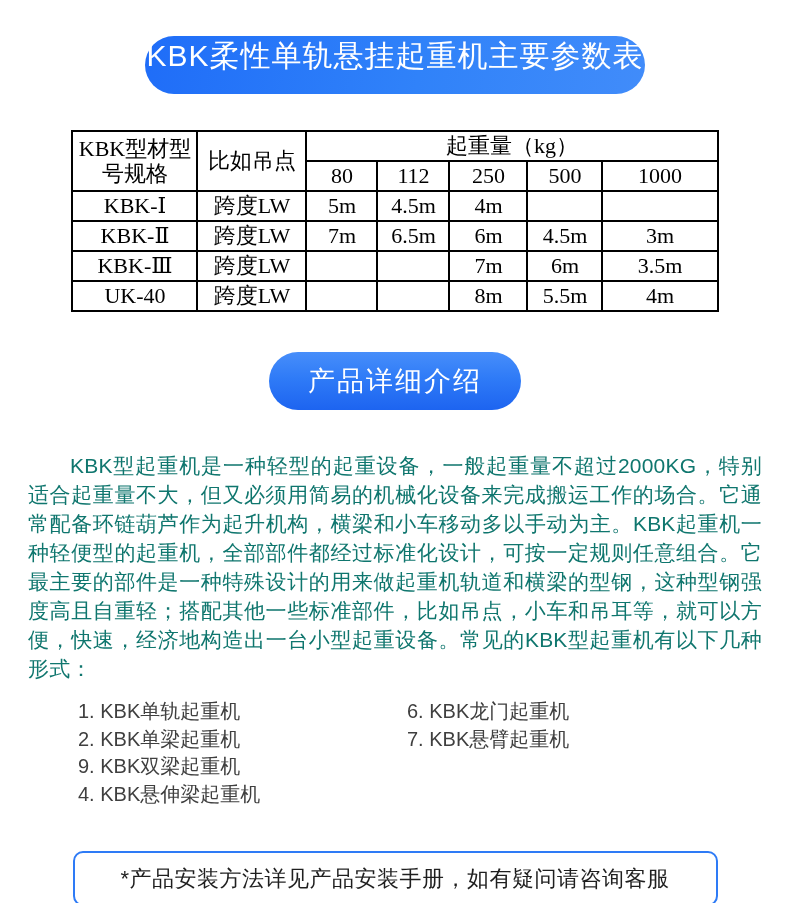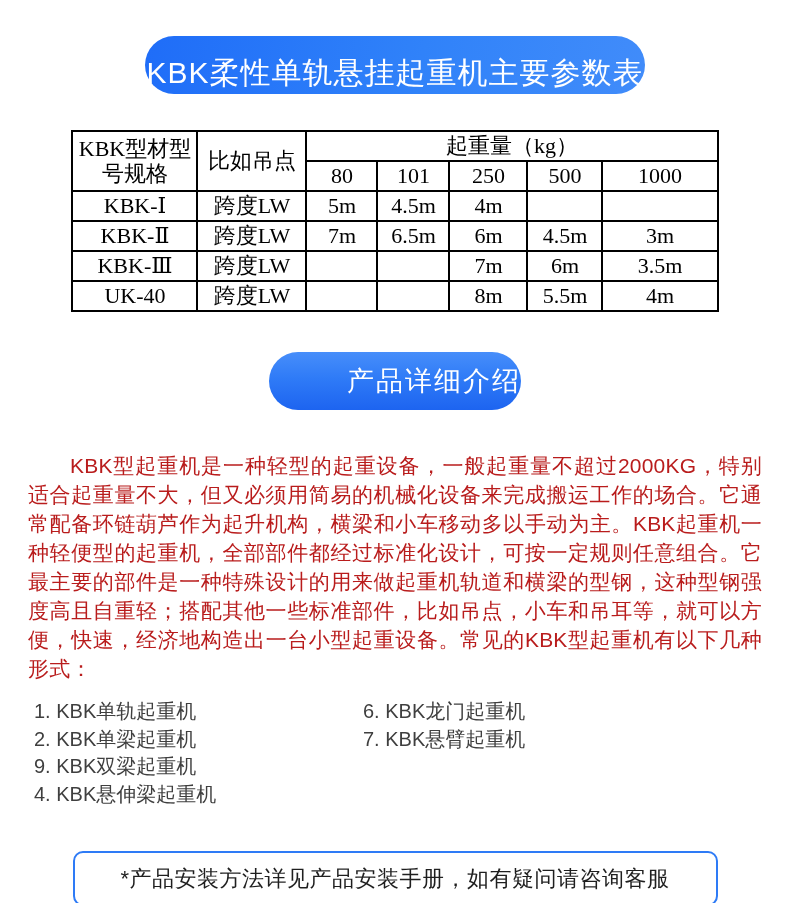--- a/index.html
+++ b/index.html
@@ -16,21 +16,21 @@
   
   .banner {
     width: 500px; height: 58px;
     margin: 36px auto 0 auto;
     border-radius: 29px;
     background: linear-gradient(100deg, #1f6df8 0%, #3082f9 55%, #418cfa 100%);
     color: #ffffff;
     font-size: 30px;
     font-weight: 500;
     letter-spacing: 1px;
-    display: flex; align-items: flex-end; justify-content: center;
+    display: flex; align-items: flex-start; justify-content: center;
   }
 
   
   .param-table {
     width: 645px;
     margin: 36px auto 8px auto;
     border-collapse: collapse;
     table-layout: fixed;
     font-family: "Liberation Serif", "DejaVu Serif", serif;
     font-size: 22px;
@@ -55,39 +55,39 @@
   
   .section-pill {
     width: 252px; height: 58px;
     margin: 40px auto 0 auto;
     border-radius: 29px;
     background: linear-gradient(180deg, #478efa 0%, #2f7bf7 45%, #1d64f0 100%);
     color: #ffffff;
     font-size: 27px;
     font-weight: 500;
     letter-spacing: 2px;
-    display: flex; align-items: center; justify-content: flex-end;
+    display: flex; align-items: center; justify-content: center;
   }
 
   
   .intro {
     width: 734px;
     margin: 41px auto 0 auto;
     font-size: 21px;
     line-height: 29px;
-    color: #b91c1c;
+    color: #0f766e;
     text-align: justify;
     text-indent: 2em;
     letter-spacing: 0.2px;
   }
 
   
   .type-lists {
     display: flex;
-    margin: 15px 0 0 34px;
+    margin: 15px 0 0 78px;
   }
   .type-col { list-style: none; }
   .type-col.left { width: 329px; }
   .type-col li {
     font-size: 20px;
     line-height: 27.5px;
     color: #3f3f3f;
     white-space: nowrap;
   }
 
@@ -126,21 +126,21 @@
     <tbody>
       <tr>
         <td rowspan="2">KBK型材型号规格</td>
         <td rowspan="2">比如吊点</td>
         <td colspan="5">起重量（kg）</td>
       </tr>
       <tr>
 
           <td>80</td>
 
-          <td>101</td>
+          <td>112</td>
 
           <td>250</td>
 
           <td>500</td>
 
           <td>1000</td>
 
       </tr>
 
         <tr>

